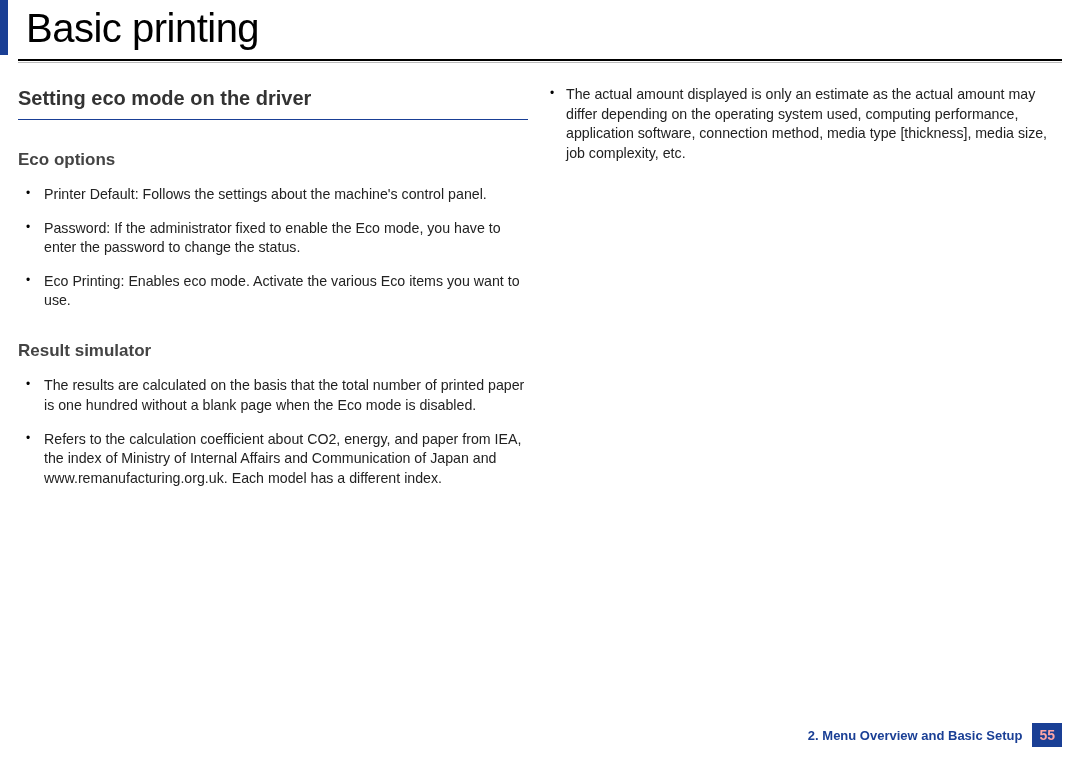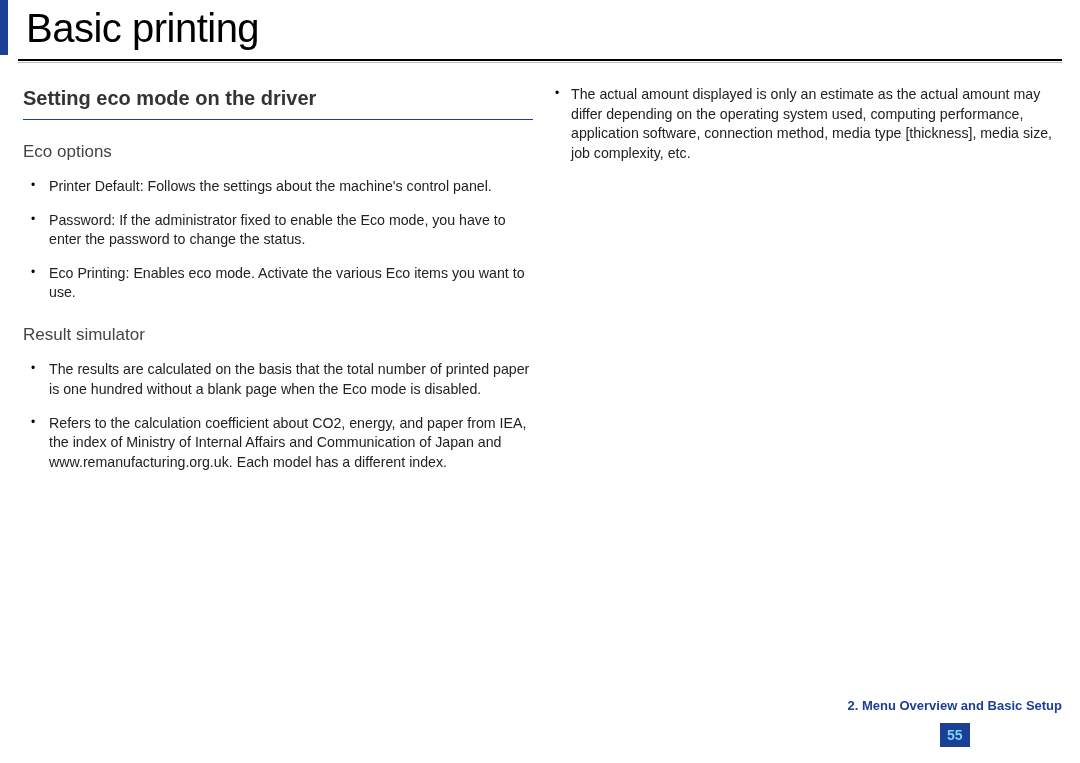--- a/index.html
+++ b/index.html
@@ -28,44 +28,43 @@
   }
   .hr-thin {
     border: none;
     border-top: 1px solid #bbb;
     margin: 1px 18px 0 18px;
   }
   .columns {
     display: flex;
     padding: 22px 18px 0 18px;
     gap: 14px;
-    justify-content: center;
   }
   .col {
     width: 510px;
     font-size: 14.2px;
     line-height: 1.38;
     color: #222;
   }
   .section-title {
     font-size: 20px;
     font-weight: 700;
     color: #333;
     margin-bottom: 6px;
   }
   .section-rule {
     border: none;
     border-top: 1.5px solid #1a3f95;
     margin-bottom: 18px;
   }
   .sub-title {
     font-size: 17px;
-    font-weight: 400;
+    font-weight: 700;
     color: #444;
-    margin-top: 20px;
+    margin-top: 28px;
     margin-bottom: 10px;
   }
   .para { margin-bottom: 14px; }
   ul.bullets {
     list-style: none;
     padding-left: 24px;
     margin-top: 14px;
   }
   ul.bullets li {
     position: relative;
@@ -98,30 +97,29 @@
     border-radius: 2px;
     transform: rotate(-20deg);
   }
   .footer {
     position: absolute;
     bottom: 16px;
     right: 18px;
     display: flex;
     align-items: center;
     gap: 10px;
-    flex-direction: column;
   }
   .footer-text {
     font-size: 13px;
     font-weight: 700;
     color: #1a3f95;
   }
   .page-num {
     background: #1a3f95;
-    color: #7dd3fc;
+    color: #fca5a5;
     font-weight: 700;
     font-size: 14px;
     padding: 4px 7px;
   }
   .b { font-weight: 400; }
   .right-bullet {
     list-style: none;
     padding-left: 24px;
   }
   .right-bullet li {

